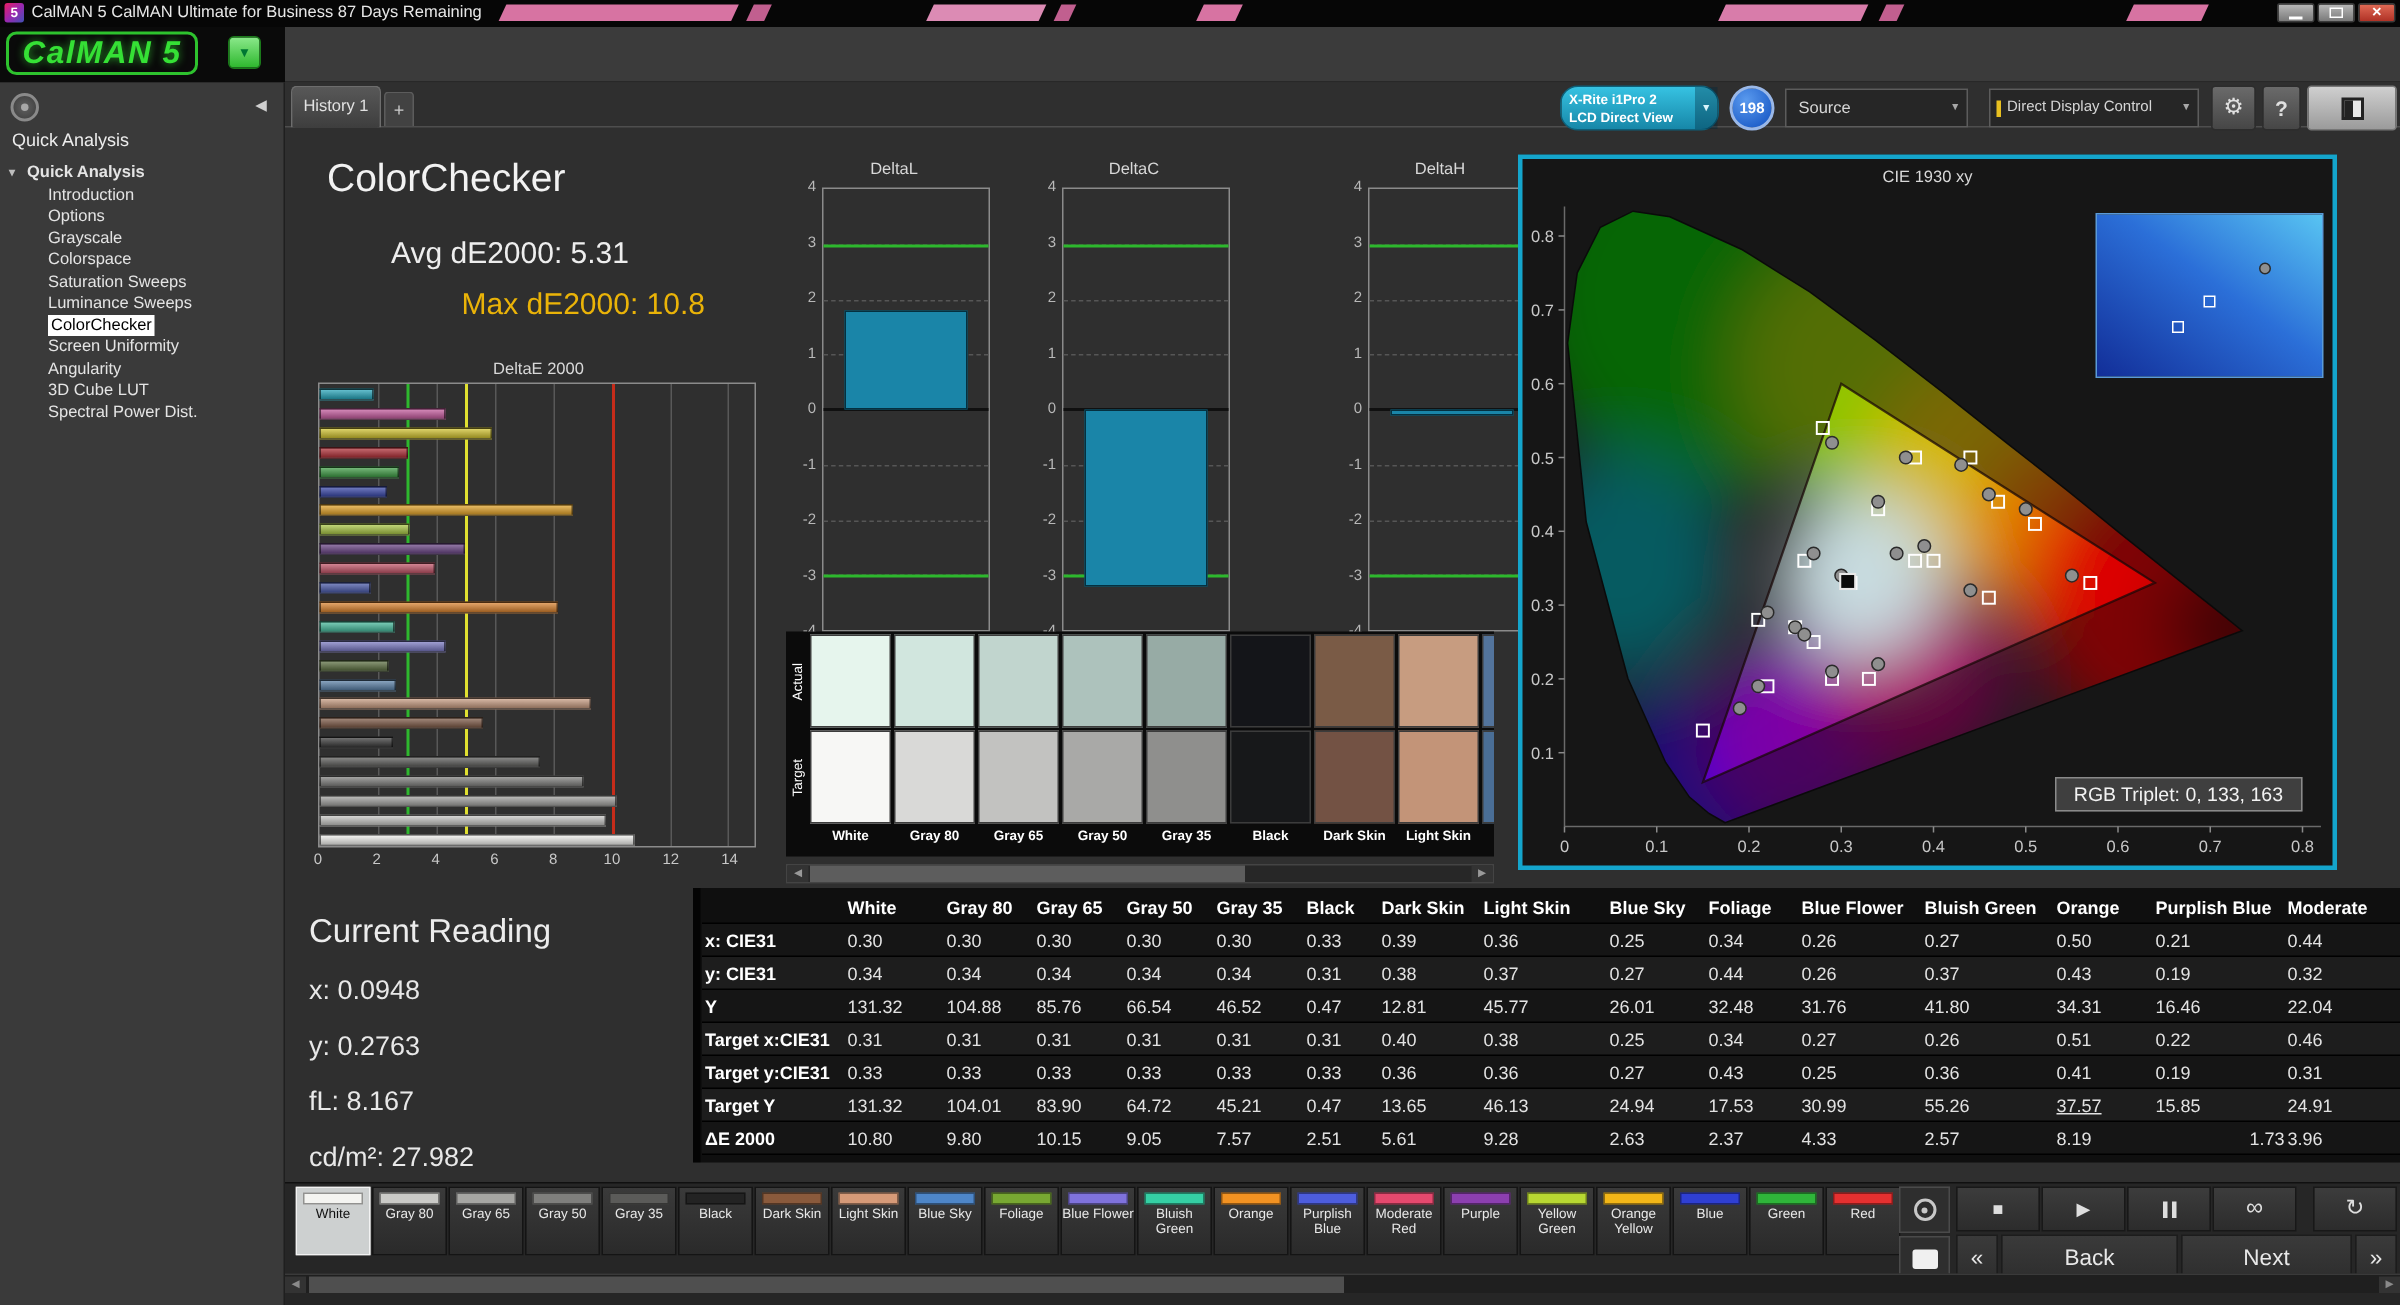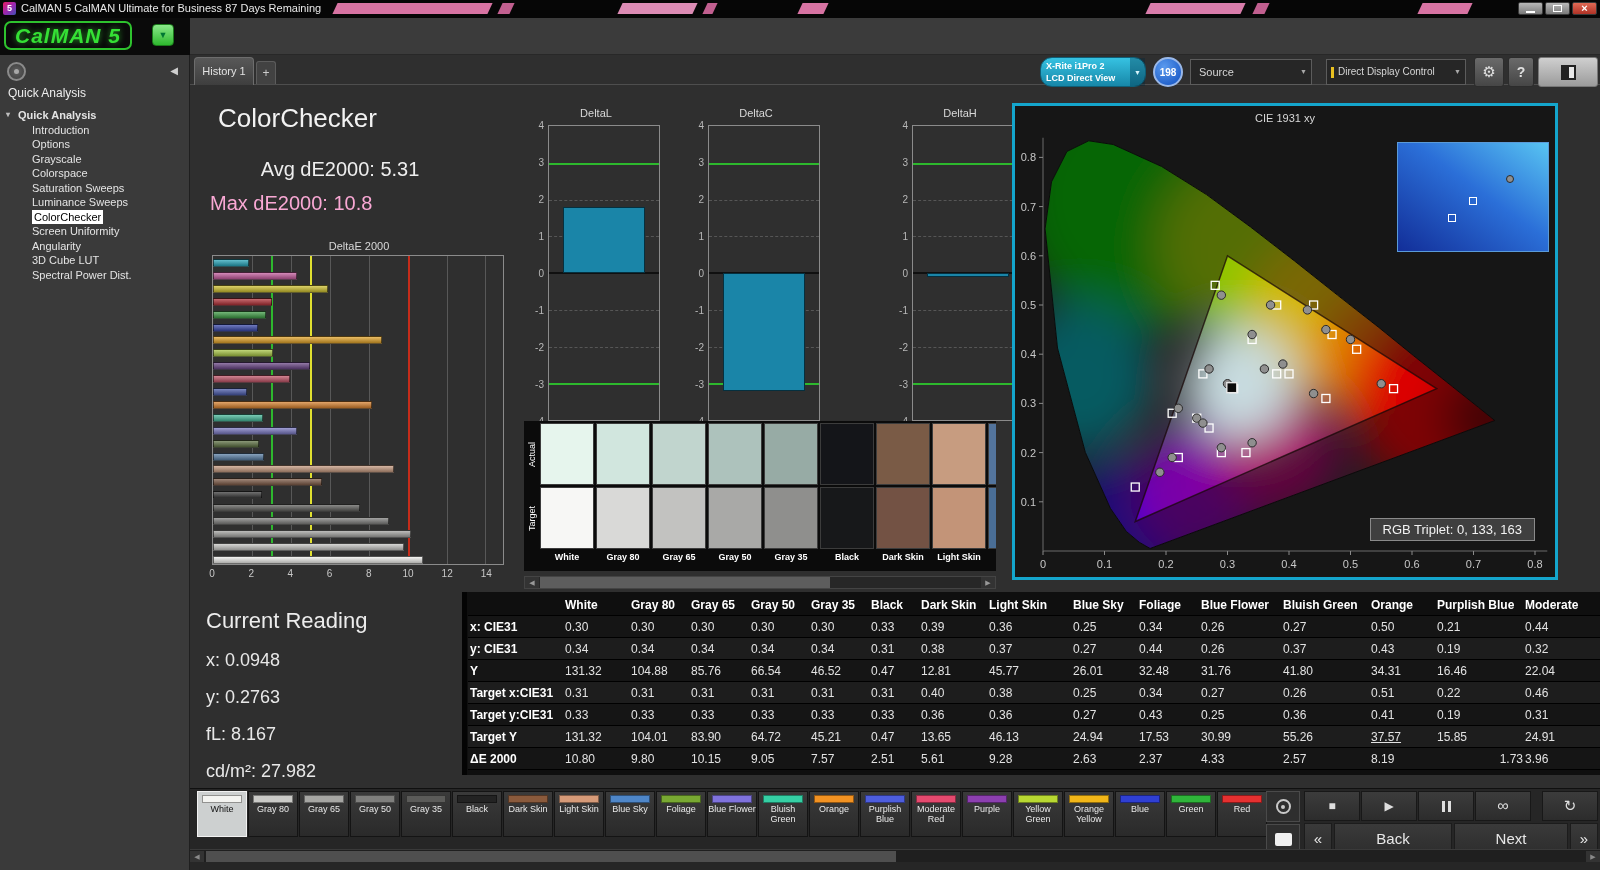--- a/index.html
+++ b/index.html
@@ -65,21 +65,21 @@
   .ddmark{position:absolute;left:4px;top:7px;width:3px;height:11px;background:#e8c020;}
   .sqbtn{position:absolute;top:57px;height:30px;border:1px solid #2c2c2c;border-radius:3px;
          background:linear-gradient(#6a6a6a,#464646);color:#e0e0e0;text-align:center;}
   .paneltoggle{position:absolute;left:1538px;top:57px;width:60px;height:30px;border:1px solid #777;border-radius:3px;
                background:linear-gradient(#cfcfcf,#9b9b9b);display:flex;align-items:center;justify-content:center;}
   .paneltoggle span{width:15px;height:15px;border:2px solid #222;background:linear-gradient(to right,#222 50%,#e8e8e8 50%);}
 
   
   .mc-title{position:absolute;left:218px;top:103px;font-size:26px;color:#f2f2f2;}
   .mc-avg{position:absolute;left:210px;top:158px;width:260px;text-align:center;font-size:20px;color:#eee;}
-  .mc-max{position:absolute;left:210px;top:192px;width:260px;text-align:left;font-size:20px;color:#f9a8d4;}
+  .mc-max{position:absolute;left:210px;top:192px;width:260px;text-align:right;font-size:20px;color:#eab308;}
 
   
   .dechart{position:absolute;left:208px;top:240px;width:302px;height:340px;}
   .dechart .ctitle{position:absolute;left:0;top:0;width:100%;text-align:center;font-size:11px;color:#d8d8d8;}
   .deplot{position:absolute;left:4px;top:15px;width:292px;height:310px;border:1px solid #8b8b8b;}
   .vgrid{position:absolute;top:0;bottom:0;width:1px;background:#585858;}
   .refline{position:absolute;top:0;bottom:0;width:2px;}
   .hbar{position:absolute;left:0;height:8px;border:1px solid rgba(0,0,0,.55);
         background-image:linear-gradient(to bottom,rgba(255,255,255,.28),rgba(0,0,0,.28));}
   .dexaxis{position:absolute;left:4px;top:328px;width:292px;height:13px;}
@@ -433,21 +433,21 @@
         <div class="swcol">Blue Sky</div>
       </div>
   </div>
   <div class="hscroll">
     <span class="sarr" style="left:0;">◀</span>
     <span class="sarr" style="right:0;">▶</span>
     <span class="thumb" style="left:15px;width:290px;"></span>
   </div>
 
   <div class="ciepanel">
-    <div class="ctitle">CIE 1931 xy</div>
+    <div class="ctitle">CIE 1930 xy</div>
     <svg id="cie-svg" width="540" height="471" viewBox="0 0 540 471">
         <defs>
           <clipPath id="hsclip">
             <path d="M135.1 442.5L124.3 436.3L111.3 425.4L95.4 402.3L70.3 346.3L42.5 242.0L30.1 122.8L36.5 75.9L51.9 45.5L73.7 34.8L98.2 38.5L146.6 60.5L191.5 88.6L235.4 120.9L279.4 154.9L322.5 189.1L363.1 220.9L398.8 249.9L437.5 280.7L463.4 301.3L479.8 314.5Z"></path>
           </clipPath>
           <filter id="cblur" x="-40%" y="-40%" width="180%" height="180%">
             <feGaussianBlur stdDeviation="22"></feGaussianBlur>
           </filter>
         </defs>
         <g clip-path="url(#hsclip)">

